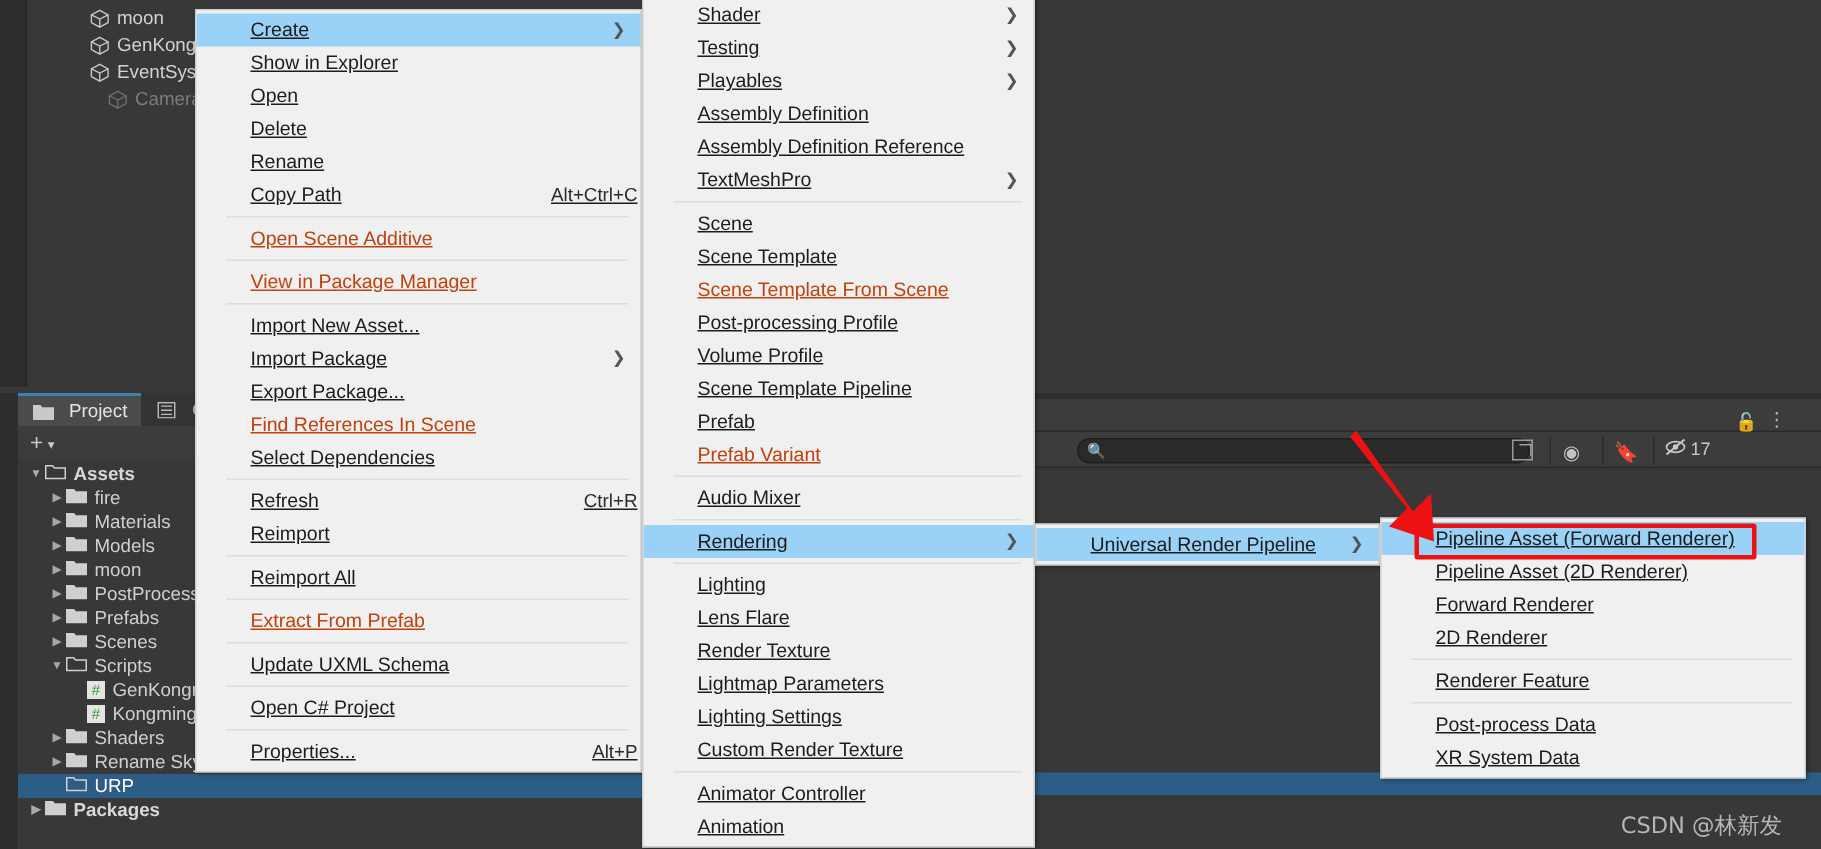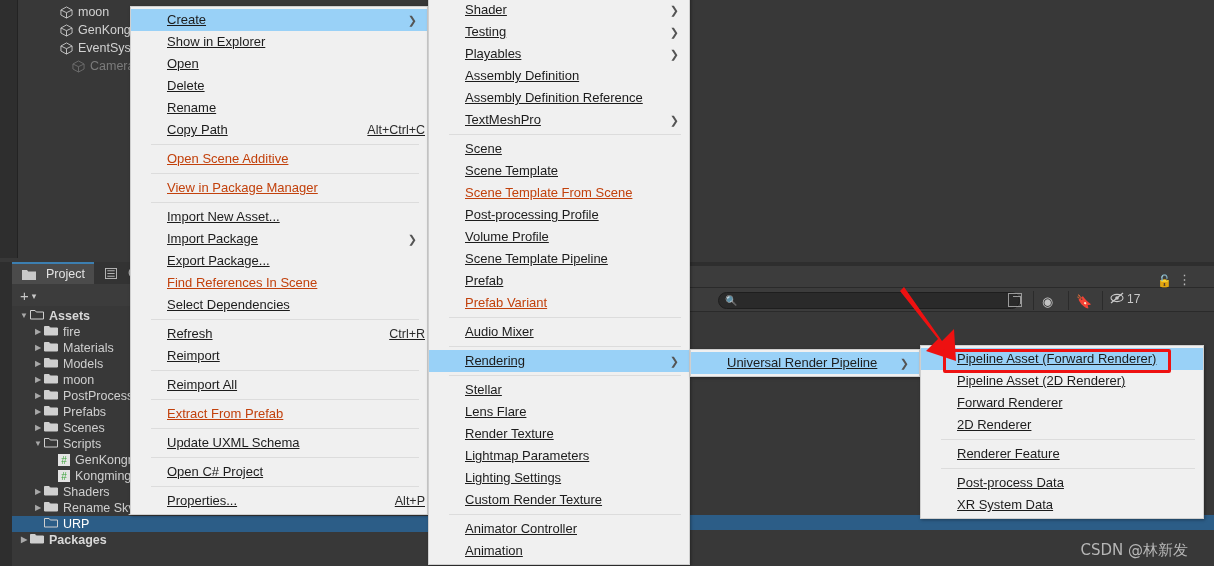--- a/index.html
+++ b/index.html
@@ -454,21 +454,21 @@
       <div class="mi">
         <span class="lbl">Audio Mixer</span>
       </div>
       <div class="sep"></div>
       <div class="mi hl">
         <span class="lbl">Rendering</span>
         <span class="chev">❯</span>
       </div>
       <div class="sep"></div>
       <div class="mi">
-        <span class="lbl">Stellar</span>
+        <span class="lbl">Lighting</span>
       </div>
       <div class="mi">
         <span class="lbl">Lens Flare</span>
       </div>
       <div class="mi">
         <span class="lbl">Render Texture</span>
       </div>
       <div class="mi">
         <span class="lbl">Lightmap Parameters</span>
       </div>

